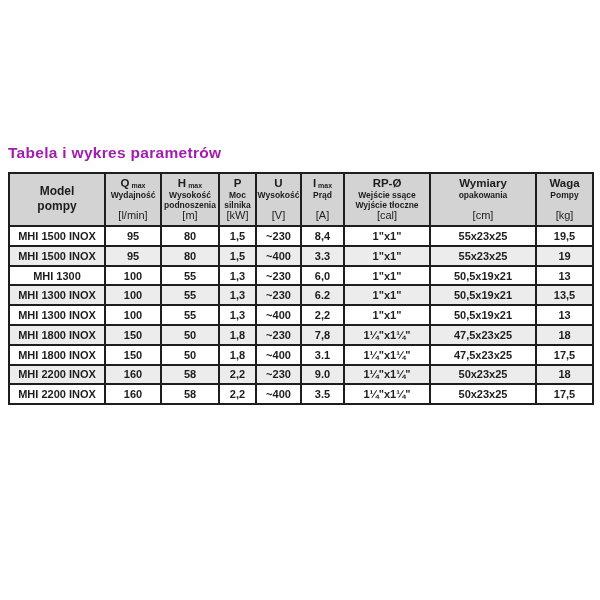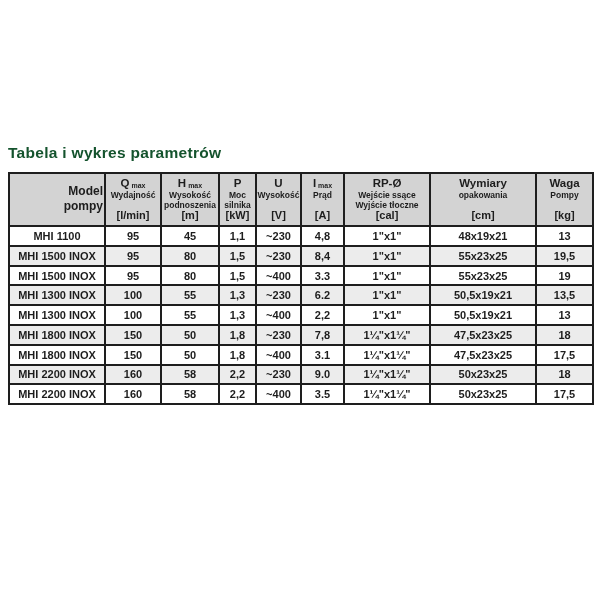--- a/index.html
+++ b/index.html
@@ -2,44 +2,44 @@
 <html><head>
 <meta charset="utf-8">
 <style>
   * { margin:0; padding:0; box-sizing:border-box; }
   html,body { width:600px; height:600px; background:#ffffff; }
   body { position:relative; font-family:"Liberation Sans", sans-serif; color:#1d1d1d; }
 
   .page-title {
     position:absolute; left:8px; top:144px;
     font-size:15.5px; font-weight:bold; letter-spacing:0.3px;
-    color:#14532d;
+    color:#a21caf;
   }
 
   table.params-table {
     position:absolute; left:8px; top:172px; width:584px;
     border-collapse:collapse; table-layout:fixed;
   }
   .params-table th, .params-table td {
     border:2px solid #1e1e1e;
     text-align:center; vertical-align:middle;
     color:#1d1d1d; overflow:hidden;
   }
 
   
   .params-table thead th { background:#d3d3d3; height:51px; padding:3px 1px 4px; }
   .hwrap { display:flex; flex-direction:column; align-items:center; height:100%; }
-  .hwrap-model { display:flex; flex-direction:column; justify-content:center; align-items:flex-end; height:100%; }
+  .hwrap-model { display:flex; flex-direction:column; justify-content:center; align-items:center; height:100%; }
   .model-line { font-size:12px; font-weight:bold; line-height:1.25; }
   .sym { font-size:11.5px; font-weight:bold; line-height:1.1; white-space:nowrap; }
   .sym-sub { font-size:7px; font-weight:bold; margin-left:2px; position:relative; top:1px; }
   .sym-sub:empty { display:none; }
   .desc { font-size:8.5px; font-weight:bold; line-height:1.2; white-space:nowrap; }
   .desc:empty { display:none; }
-  .unit { font-size:11px; font-weight:bold; margin-top:auto; line-height:1; }
+  .unit { font-size:11px; font-weight:normal; margin-top:auto; line-height:1; }
 
   
   .params-table tbody td {
     height:19.8px; padding:0 1px;
     font-size:11px; font-weight:bold; white-space:nowrap;
     background:#ffffff;
   }
   .params-table tbody tr:nth-child(even) td { background:#ececec; }
 </style>
 </head>
@@ -128,31 +128,20 @@
           <div class="sym"><span>Waga</span></div>
           <div class="desc">Pompy</div>
 
           <div class="unit">[kg]</div>
         </div>
       </th>
     </tr>
   </thead>
   <tbody>
     <tr>
-      <td>MHI 1100</td>
-      <td>95</td>
-      <td>45</td>
-      <td>1,1</td>
-      <td>~230</td>
-      <td>4,8</td>
-      <td>1"x1"</td>
-      <td>48x19x21</td>
-      <td>13</td>
-    </tr>
-    <tr>
       <td>MHI 1500 INOX</td>
       <td>95</td>
       <td>80</td>
       <td>1,5</td>
       <td>~230</td>
       <td>8,4</td>
       <td>1"x1"</td>
       <td>55x23x25</td>
       <td>19,5</td>
     </tr>
@@ -161,20 +150,31 @@
       <td>95</td>
       <td>80</td>
       <td>1,5</td>
       <td>~400</td>
       <td>3.3</td>
       <td>1"x1"</td>
       <td>55x23x25</td>
       <td>19</td>
     </tr>
     <tr>
+      <td>MHI 1300</td>
+      <td>100</td>
+      <td>55</td>
+      <td>1,3</td>
+      <td>~230</td>
+      <td>6,0</td>
+      <td>1"x1"</td>
+      <td>50,5x19x21</td>
+      <td>13</td>
+    </tr>
+    <tr>
       <td>MHI 1300 INOX</td>
       <td>100</td>
       <td>55</td>
       <td>1,3</td>
       <td>~230</td>
       <td>6.2</td>
       <td>1"x1"</td>
       <td>50,5x19x21</td>
       <td>13,5</td>
     </tr>

